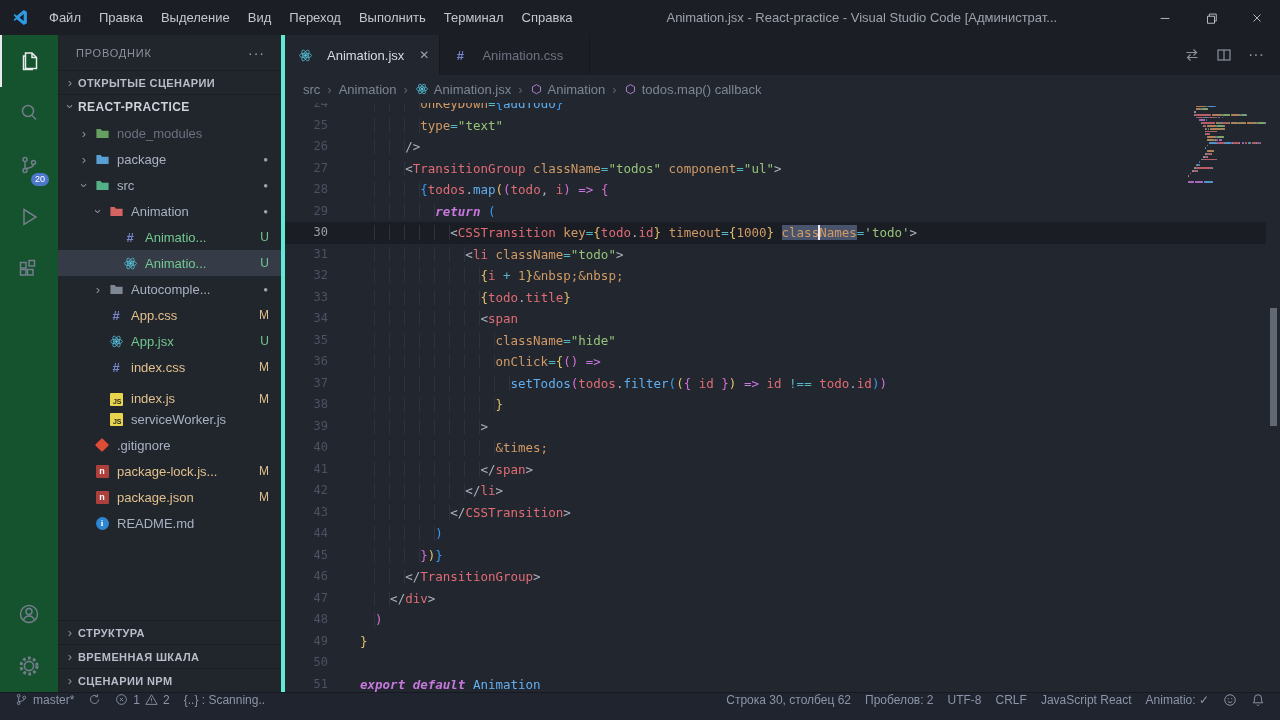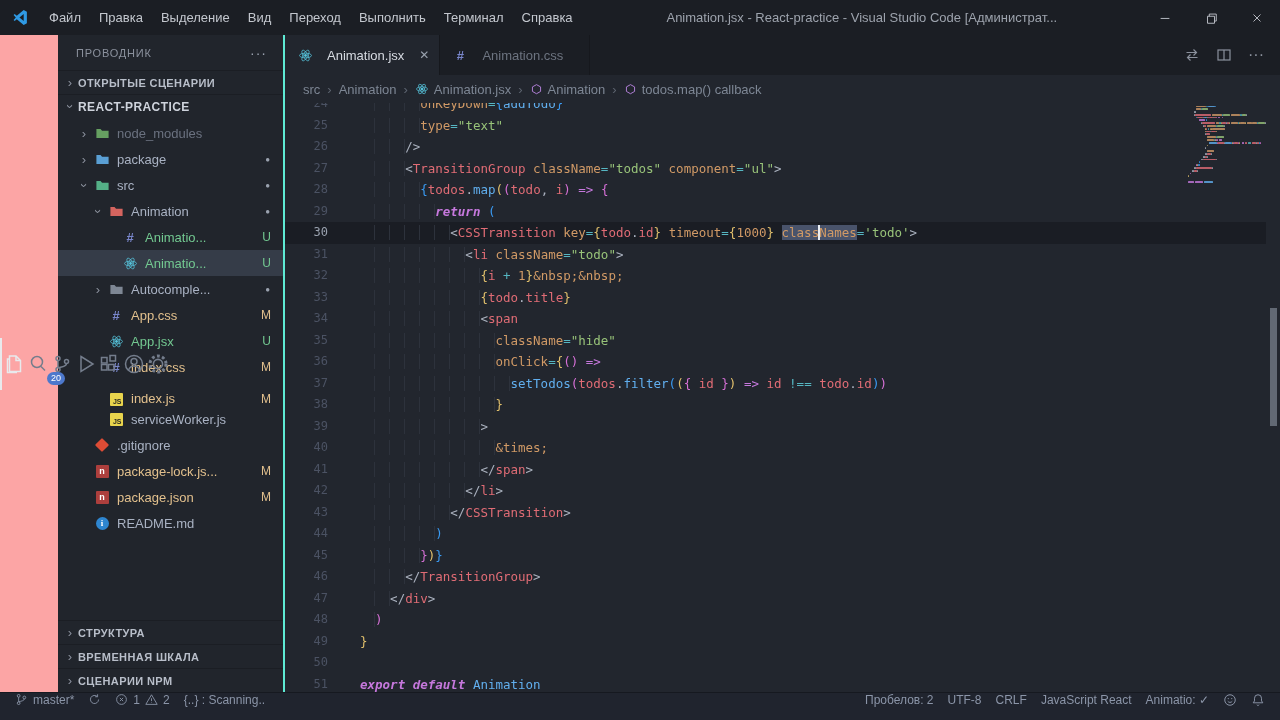--- a/index.html
+++ b/index.html
@@ -7,27 +7,27 @@
   
   .titlebar{height:35px;display:flex;align-items:center;background:#1b1e24;color:#c3c7ce;font-size:13px;}
   .vscode-logo{width:18px;height:18px;margin:0 10px 0 12px;display:flex;align-items:center;}
   .menubar{display:flex;}
   .menu-item{padding:0 9px;line-height:35px;white-space:nowrap;}
   .title-text{flex:1;text-align:center;white-space:nowrap;overflow:hidden;color:#9da3ad;}
   .win-btns{display:flex;}
   .win-btn{width:46px;height:35px;display:flex;align-items:center;justify-content:center;color:#c8ccd4;}
   
   .main{display:flex;height:657px;}
-  .activitybar{width:58px;background:#fca5a5;display:flex;flex-direction:row;align-items:center;}
+  .activitybar{width:58px;background:#14532d;display:flex;flex-direction:column;align-items:center;}
   .act-icon{width:58px;height:52px;display:flex;align-items:center;justify-content:center;position:relative;color:#747d8c;}
   .act-icon.active{color:#e8eaed;border-left:2px solid #e8eaed;}
   .act-badge{position:absolute;right:9px;bottom:5px;background:#4d78cc;color:#fff;font-size:9px;border-radius:9px;padding:1px 4px;line-height:11px;}
   .act-spacer{flex:1;}
   
-  .sidebar{width:227px;background:#21252c;border-right:2px solid #5eead4;display:flex;flex-direction:column;font-size:13px;color:#a9b2c3;}
+  .sidebar{width:227px;background:#21252c;border-right:4px solid #5eead4;display:flex;flex-direction:column;font-size:13px;color:#a9b2c3;}
   .sb-title{height:35px;padding:0 16px 0 18px;font-size:11px;letter-spacing:.8px;color:#8b919d;display:flex;justify-content:space-between;align-items:center;}
   .sb-dots{font-size:14px;letter-spacing:1px;color:#9aa2af;}
   .sb-row{height:24px;display:flex;align-items:center;font-weight:bold;font-size:11px;color:#b8bec9;letter-spacing:.4px;border-top:1px solid #1b1e24;padding:0 4px;}
   .sb-row.root{font-size:12px;color:#ced3dc;}
   .sb-chev{display:inline-block;width:16px;text-align:center;color:#8b919d;font-weight:normal;font-size:13px;flex:none;}
   .sb-chev.exp{transform:rotate(90deg);}
   .tree{flex:1;overflow:hidden;padding-top:2px;}
   .titem{height:26px;display:flex;align-items:center;color:#a9b2c3;}
   .titem.sel{background:#353c48;}
   .t-chev{display:inline-block;width:16px;flex:none;text-align:center;color:#8b919d;font-size:13px;}
@@ -674,20 +674,21 @@
     <svg width="13" height="13" viewBox="0 0 16 16" fill="none" stroke="currentColor" stroke-width="1.1">
         <path d="M8 2.2L15 14H1z"></path>
         <path d="M8 6.5V10 M8 11.6v.6"></path>
       </svg>
     <span>2</span>
   </div>
   <div class="st-item">
     <span>{..} : Scanning..</span>
   </div>
   <div class="st-spacer"></div>
+  <div class="st-item">Строка 30, столбец 62</div>
   <div class="st-item">Пробелов: 2</div>
   <div class="st-item">UTF-8</div>
   <div class="st-item">CRLF</div>
   <div class="st-item">JavaScript React</div>
   <div class="st-item">Animatio: ✓</div>
   <div class="st-item">
     <svg width="14" height="14" viewBox="0 0 16 16" fill="none" stroke="currentColor" stroke-width="1.1">
         <circle cx="8" cy="8" r="6"></circle>
         <path d="M5.4 9.4a3.2 3.2 0 0 0 5.2 0"></path>
         <circle cx="6" cy="6.3" r=".7" fill="currentColor" stroke="none"></circle>

